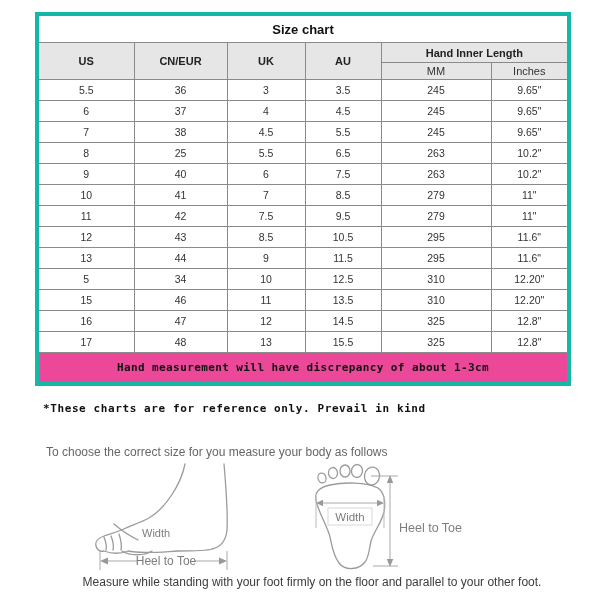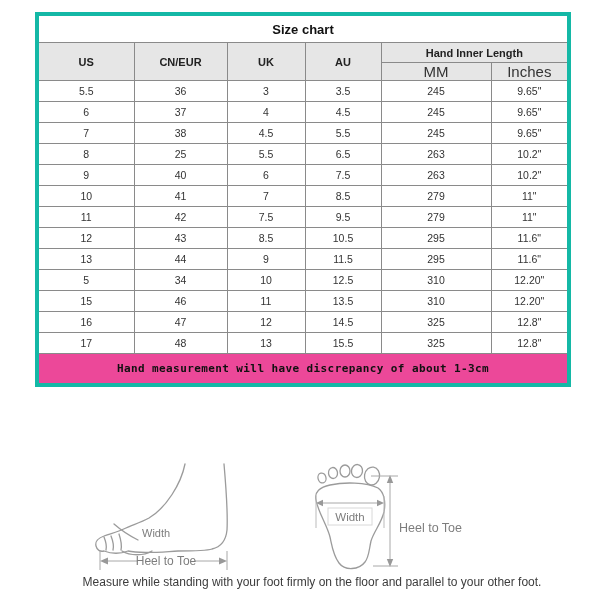--- a/index.html
+++ b/index.html
@@ -14,21 +14,21 @@
     position:absolute;top:12px;left:35px;width:532px;
     border-collapse:collapse;table-layout:fixed;
     border:4px solid #14b8a6;color:#222;
   }
   table.size-table th,table.size-table td{
     border:1px solid #8a8a8a;text-align:center;vertical-align:middle;padding:0;
     overflow:hidden;white-space:nowrap;
   }
   th.tbl-title{height:26px;font-size:13px;font-weight:bold;background:#ffffff;color:#111;}
   th.col-h{background:#e6e6e6;font-size:11px;font-weight:bold;height:19px;color:#222;}
-  th.sub-h{background:#e6e6e6;font-size:15px;font-weight:normal;height:16px;color:#333;}
+  th.sub-h{background:#e6e6e6;font-size:11px;font-weight:normal;height:16px;color:#333;}
   tbody.size-rows td{height:20px;font-size:10.5px;color:#333;background:#fff;}
   td.footnote{
     height:29px;font-family:"DejaVu Sans Mono",monospace;font-weight:bold;
     font-size:11px;color:#111;letter-spacing:0.4px;background:#ec4899;
   }
 
   
   .ref-note{
     position:absolute;top:402px;left:43px;
     font-family:"DejaVu Sans Mono",monospace;font-weight:bold;
@@ -192,20 +192,22 @@
           <td>12.8"</td>
         </tr>
       </tbody>
     <tfoot>
       <tr>
         <td class="footnote" colspan="6">Hand measurement will have discrepancy of about 1-3cm</td>
       </tr>
     </tfoot>
   </table>
 
+  <div class="ref-note">*These charts are for reference only. Prevail in kind</div>
+  <div class="htm-sub">To choose the correct size for you measure your body as follows</div>
 
   <svg class="measure-svg" width="420" height="114" viewBox="0 0 420 114">
 
     <g>
       <path class="outline" d="M125,2 C121,22 106,46 89,56 C80,61 72,63 66,66
                C58,70 49,72 44,74 C38,76 35,80 36,84 C37,88 40,90 44,89
                C52,92 60,92 68,89 C80,92 100,90 118,89 C132,89 146,89 152,87
                C161,85 166,78 167,68 C168,50 166,25 164,2"></path>
       <path class="outline" d="M44,75 C46,80 47,84 46,88"></path>
       <path class="outline" d="M51,74 C53,79 54,84 53,88"></path>

